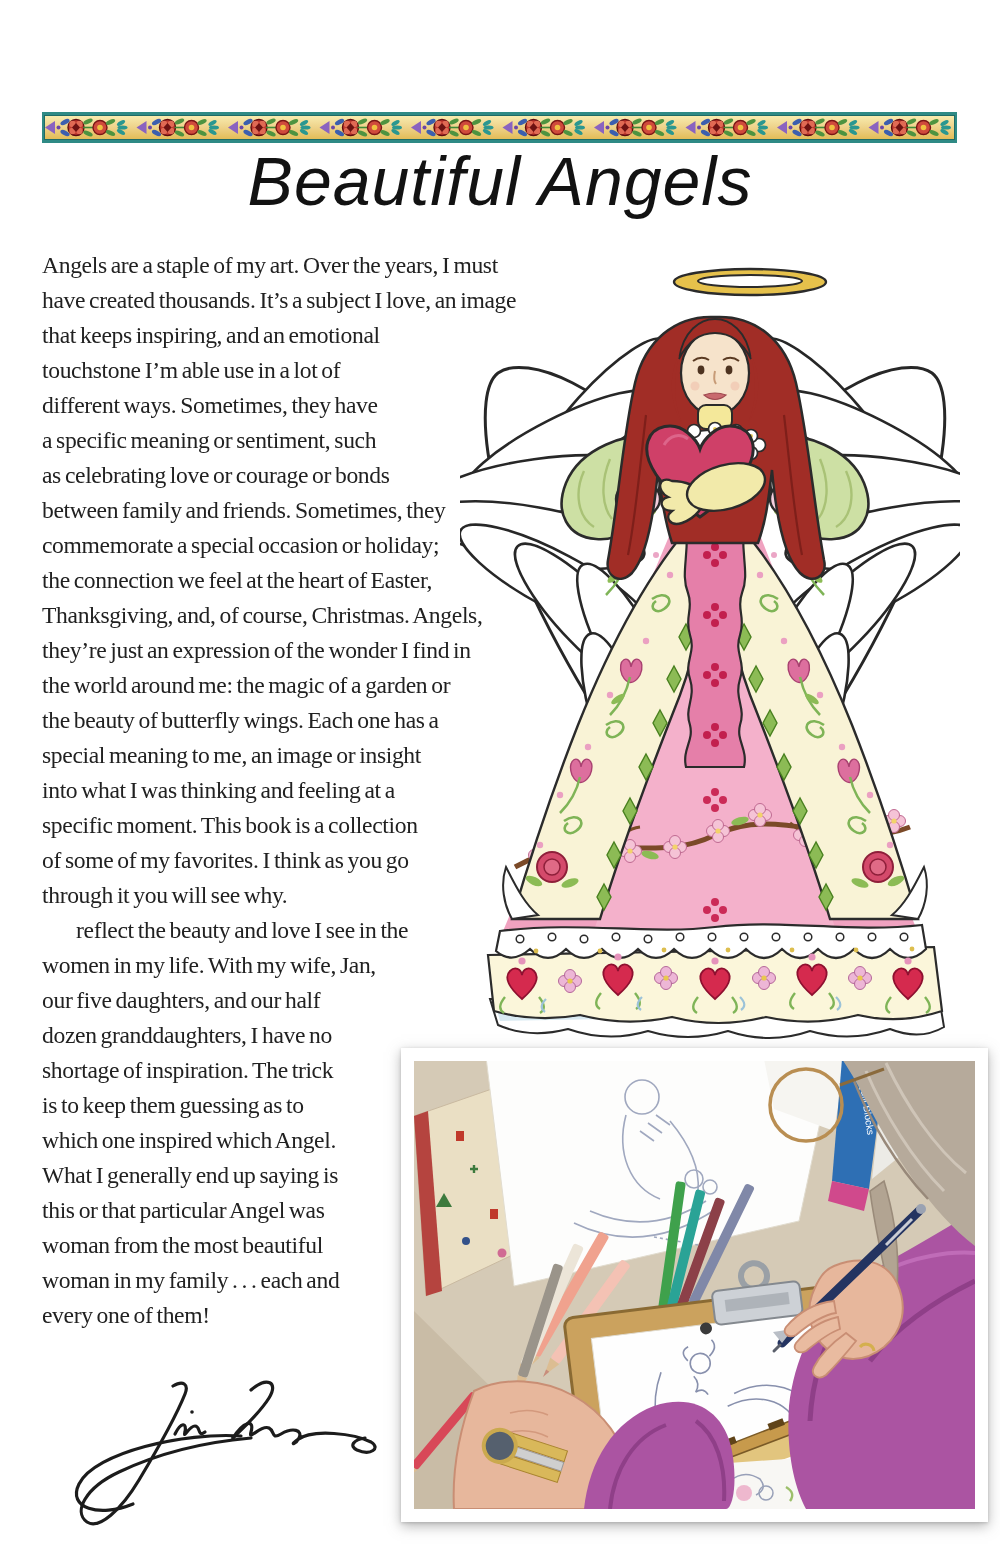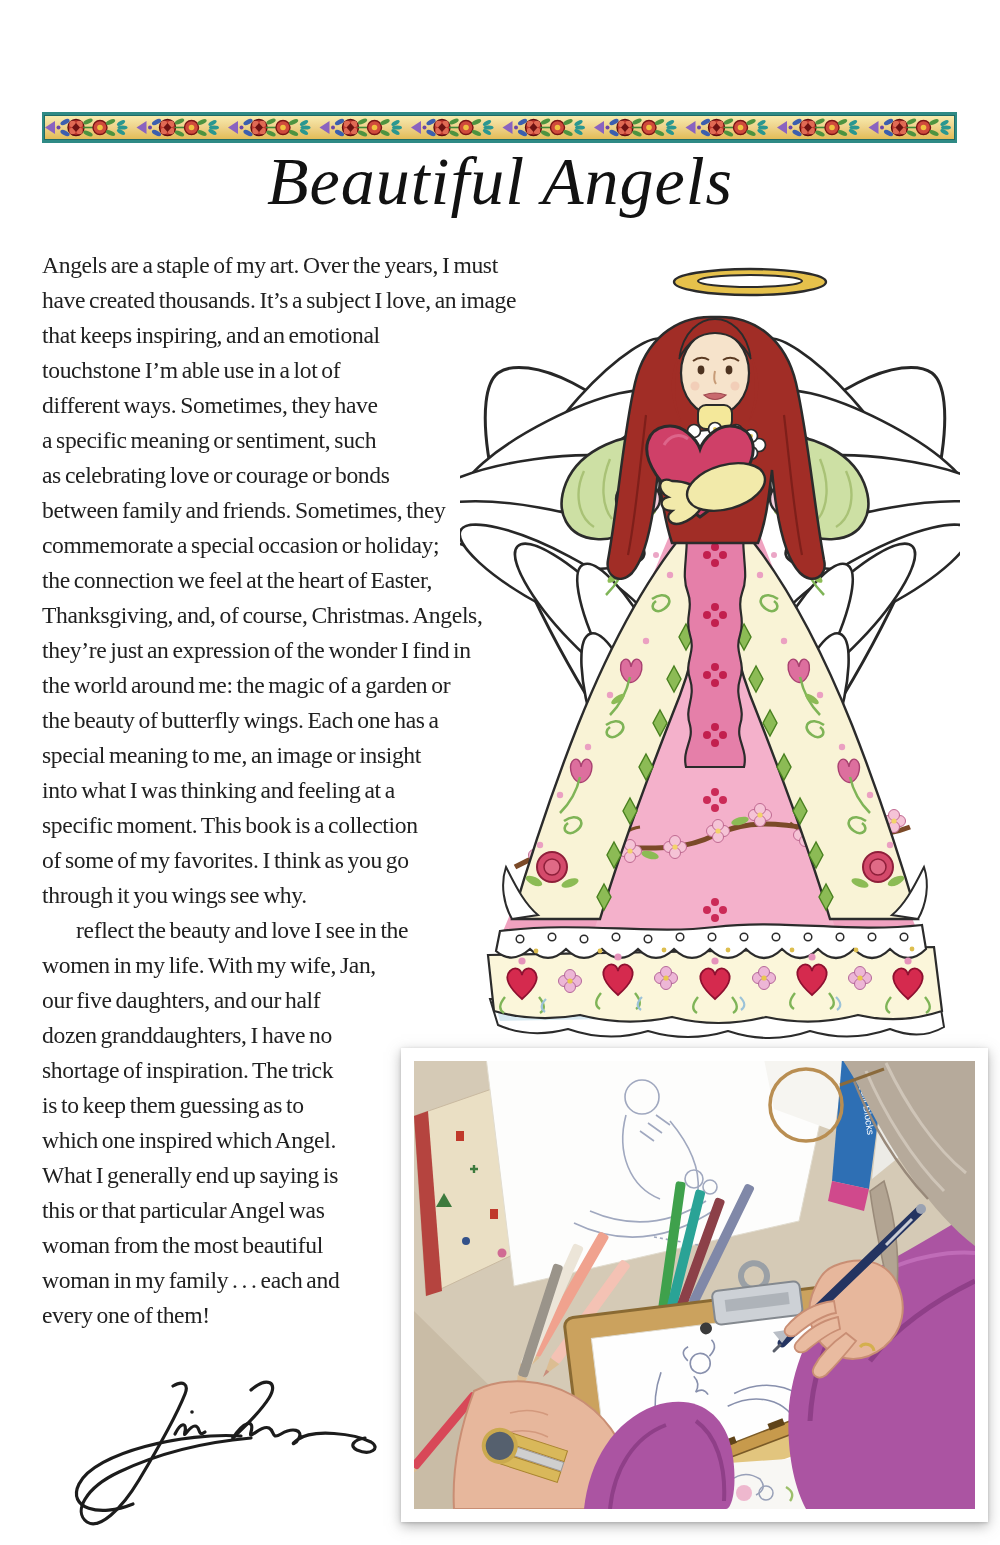--- a/index.html
+++ b/index.html
@@ -1,20 +1,20 @@
 <!DOCTYPE html>
 <html><head>
 <meta charset="utf-8">
 <style>
   html,body{margin:0;padding:0;background:#fff;}
   .page{position:relative;width:1000px;height:1545px;background:#ffffff;overflow:hidden;
         font-family:"Liberation Serif",serif;}
   .border-strip{position:absolute;left:42px;top:112px;width:915px;height:31px;}
   .page-title{position:absolute;left:0;top:142px;width:1000px;text-align:center;
-        font-family:Liberation Serif, serif;font-style:italic;font-weight:500;
+        font-family:Liberation Sans, sans-serif;font-style:italic;font-weight:500;
         font-size:68px;color:#121212;letter-spacing:1px;}
   .bodytext{position:absolute;left:42px;top:241px;font-size:23.6px;line-height:35px;
         color:#212121;letter-spacing:-0.35px;word-spacing:-1.6px;margin-top:7px;}
   .bodytext div{white-space:nowrap;}
   .para2 div:first-child{text-indent:34px;}
   .angel-wrap{position:absolute;left:460px;top:255px;width:500px;height:790px;}
   .photo-frame{position:absolute;left:401px;top:1048px;width:561px;height:448px;
         background:#ffffff;padding:13px;
         box-shadow:0 4px 12px rgba(110,110,110,.5),0 1px 3px rgba(0,0,0,.18);}
   .photo-frame svg{display:block;}
@@ -419,21 +419,21 @@
         <div class="tl">commemorate a special occasion or holiday;</div>
         <div class="tl">the connection we feel at the heart of Easter,</div>
         <div class="tl">Thanksgiving, and, of course, Christmas. Angels,</div>
         <div class="tl">they’re just an expression of the wonder I find in</div>
         <div class="tl">the world around me: the magic of a garden or</div>
         <div class="tl">the beauty of butterfly wings. Each one has a</div>
         <div class="tl">special meaning to me, an image or insight</div>
         <div class="tl">into what I was thinking and feeling at a</div>
         <div class="tl">specific moment. This book is a collection</div>
         <div class="tl">of some of my favorites. I think as you go</div>
-        <div class="tl">through it you wings see why.</div>
+        <div class="tl">through it you will see why.</div>
       </div>
     <div class="para2">
         <div class="tl">reflect the beauty and love I see in the</div>
         <div class="tl">women in my life. With my wife, Jan,</div>
         <div class="tl">our five daughters, and our half</div>
         <div class="tl">dozen granddaughters, I have no</div>
         <div class="tl">shortage of inspiration. The trick</div>
         <div class="tl">is to keep them guessing as to</div>
         <div class="tl">which one inspired which Angel.</div>
         <div class="tl">What I generally end up saying is</div>

